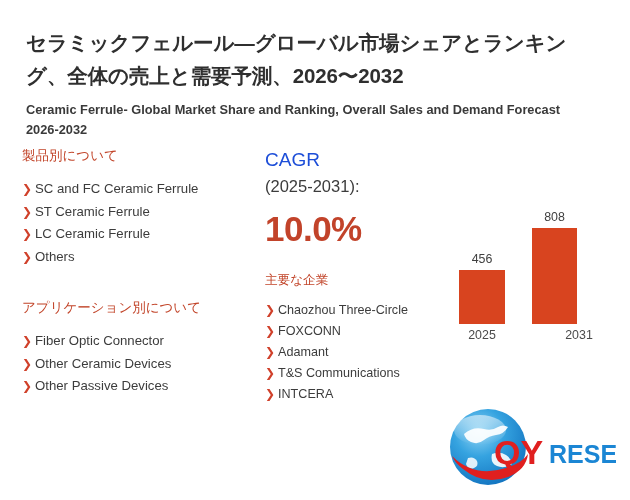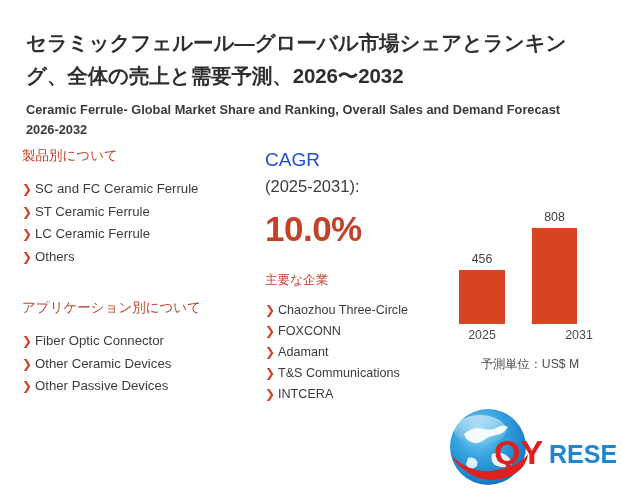--- a/index.html
+++ b/index.html
@@ -279,21 +279,20 @@
         <div class="bar-val" style="bottom: 58px;">456</div>
         <div class="bar" style="height: 54px; background: rgb(216, 68, 31);"></div>
       </div>
       <div class="bar-col c1">
         <div class="bar-val" style="bottom: 100px;">808</div>
         <div class="bar" style="height: 96px; background: rgb(216, 68, 31);"></div>
       </div>
     </div>
     <div class="bar-cat" style="left:42px;">2025</div>
     <div class="bar-cat" style="left:115px;margin-left:24px;">2031</div>
-    <div class="chart-unit">予測単位：US$ M</div>
   </div>
 
   <div class="logo">
     <svg width="170" height="88" viewBox="0 0 170 88" xmlns="http://www.w3.org/2000/svg">
       <defs>
         <radialGradient id="globeGrad" cx="38%" cy="30%" r="78%">
           <stop offset="0%" stop-color="#8fd3f4"></stop>
           <stop offset="42%" stop-color="#35a3e0"></stop>
           <stop offset="100%" stop-color="#0f6fbd"></stop>
         </radialGradient>

